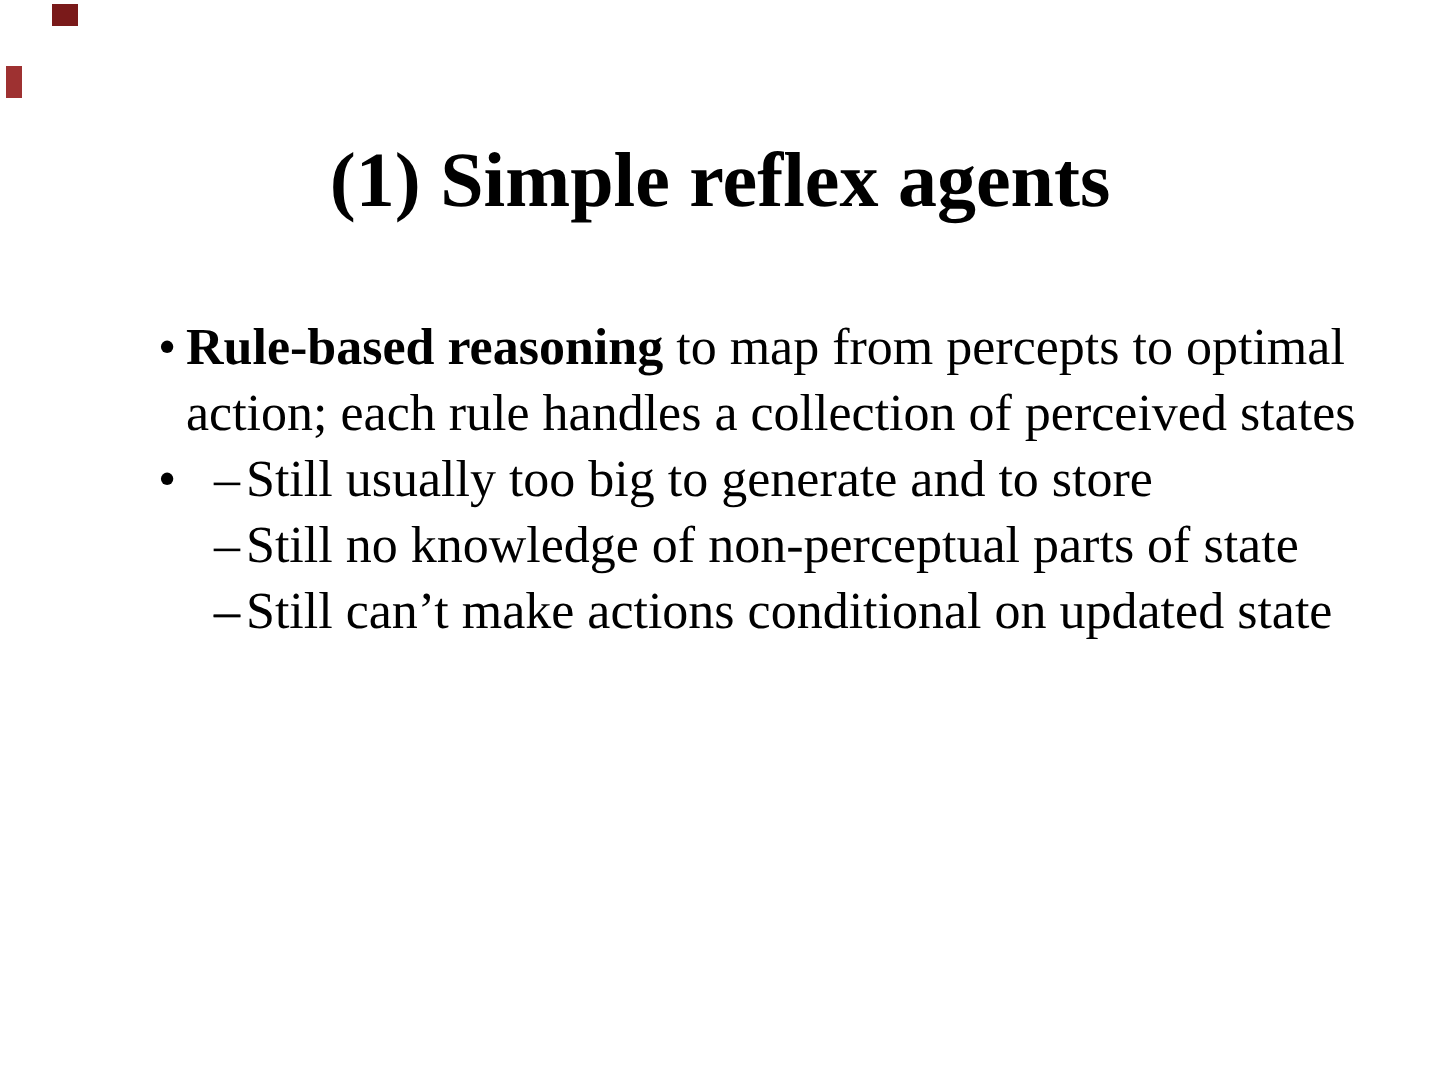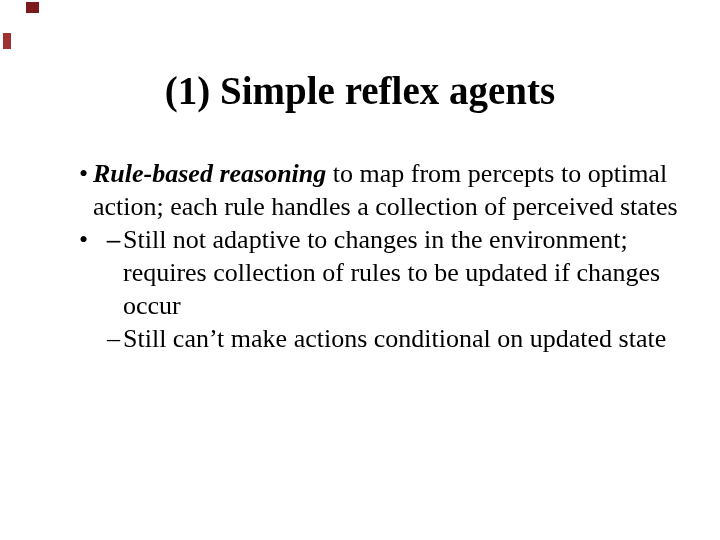--- a/index.html
+++ b/index.html
@@ -33,21 +33,21 @@
     font-size: 39px; font-weight: bold;
     line-height: 48px;
     white-space: nowrap;
   }
   .content {
     position: absolute; left: 79px; top: 157px;
     width: 620px;
     font-size: 26px; line-height: 33px;
   }
   .item { position: relative; }
-  .item .lead { font-weight: bold; font-style: italic; }
+  .item .lead { font-weight: bold; }
   .l1 { padding-left: 14px; max-width: 586px; }
   .l1 .marker { position: absolute; left: 0; top: 0; }
   .l2 { padding-left: 44px; max-width: 575px; }
   .l2 .marker { position: absolute; left: 28px; top: 0; }
 </style>
 </head>
 <body>
 
 <div class="slide">
 
@@ -60,29 +60,29 @@
 
     <div class="item l1">
       <span class="marker">•</span><span class="lead">Rule-based reasoning</span><span class="rest"> to map from percepts to optimal action; each rule handles a collection of perceived states</span>
     </div>
 
     <div class="item l1">
       <span class="marker">•</span><span class="rest"></span>
     </div>
 
     <div class="item l2">
-      <span class="marker">–</span>
+      <span class="marker">–</span><span class="rest">Still usually too big to generate and to store</span>
+    </div>
+
+    <div class="item l2">
+      <span class="marker">–</span><span class="rest">Still no knowledge of non-perceptual parts of state</span>
     </div>
 
     <div class="item l2">
       <span class="marker">–</span>
-    </div>
-
-    <div class="item l2">
-      <span class="marker">–</span><span class="rest">Still not adaptive to changes in the environment; requires collection of rules to be updated if changes occur</span>
     </div>
 
     <div class="item l2">
       <span class="marker">–</span><span class="rest">Still can’t make actions conditional on updated state</span>
     </div>
 
   </div>
 </div>
 
 </body></html>

